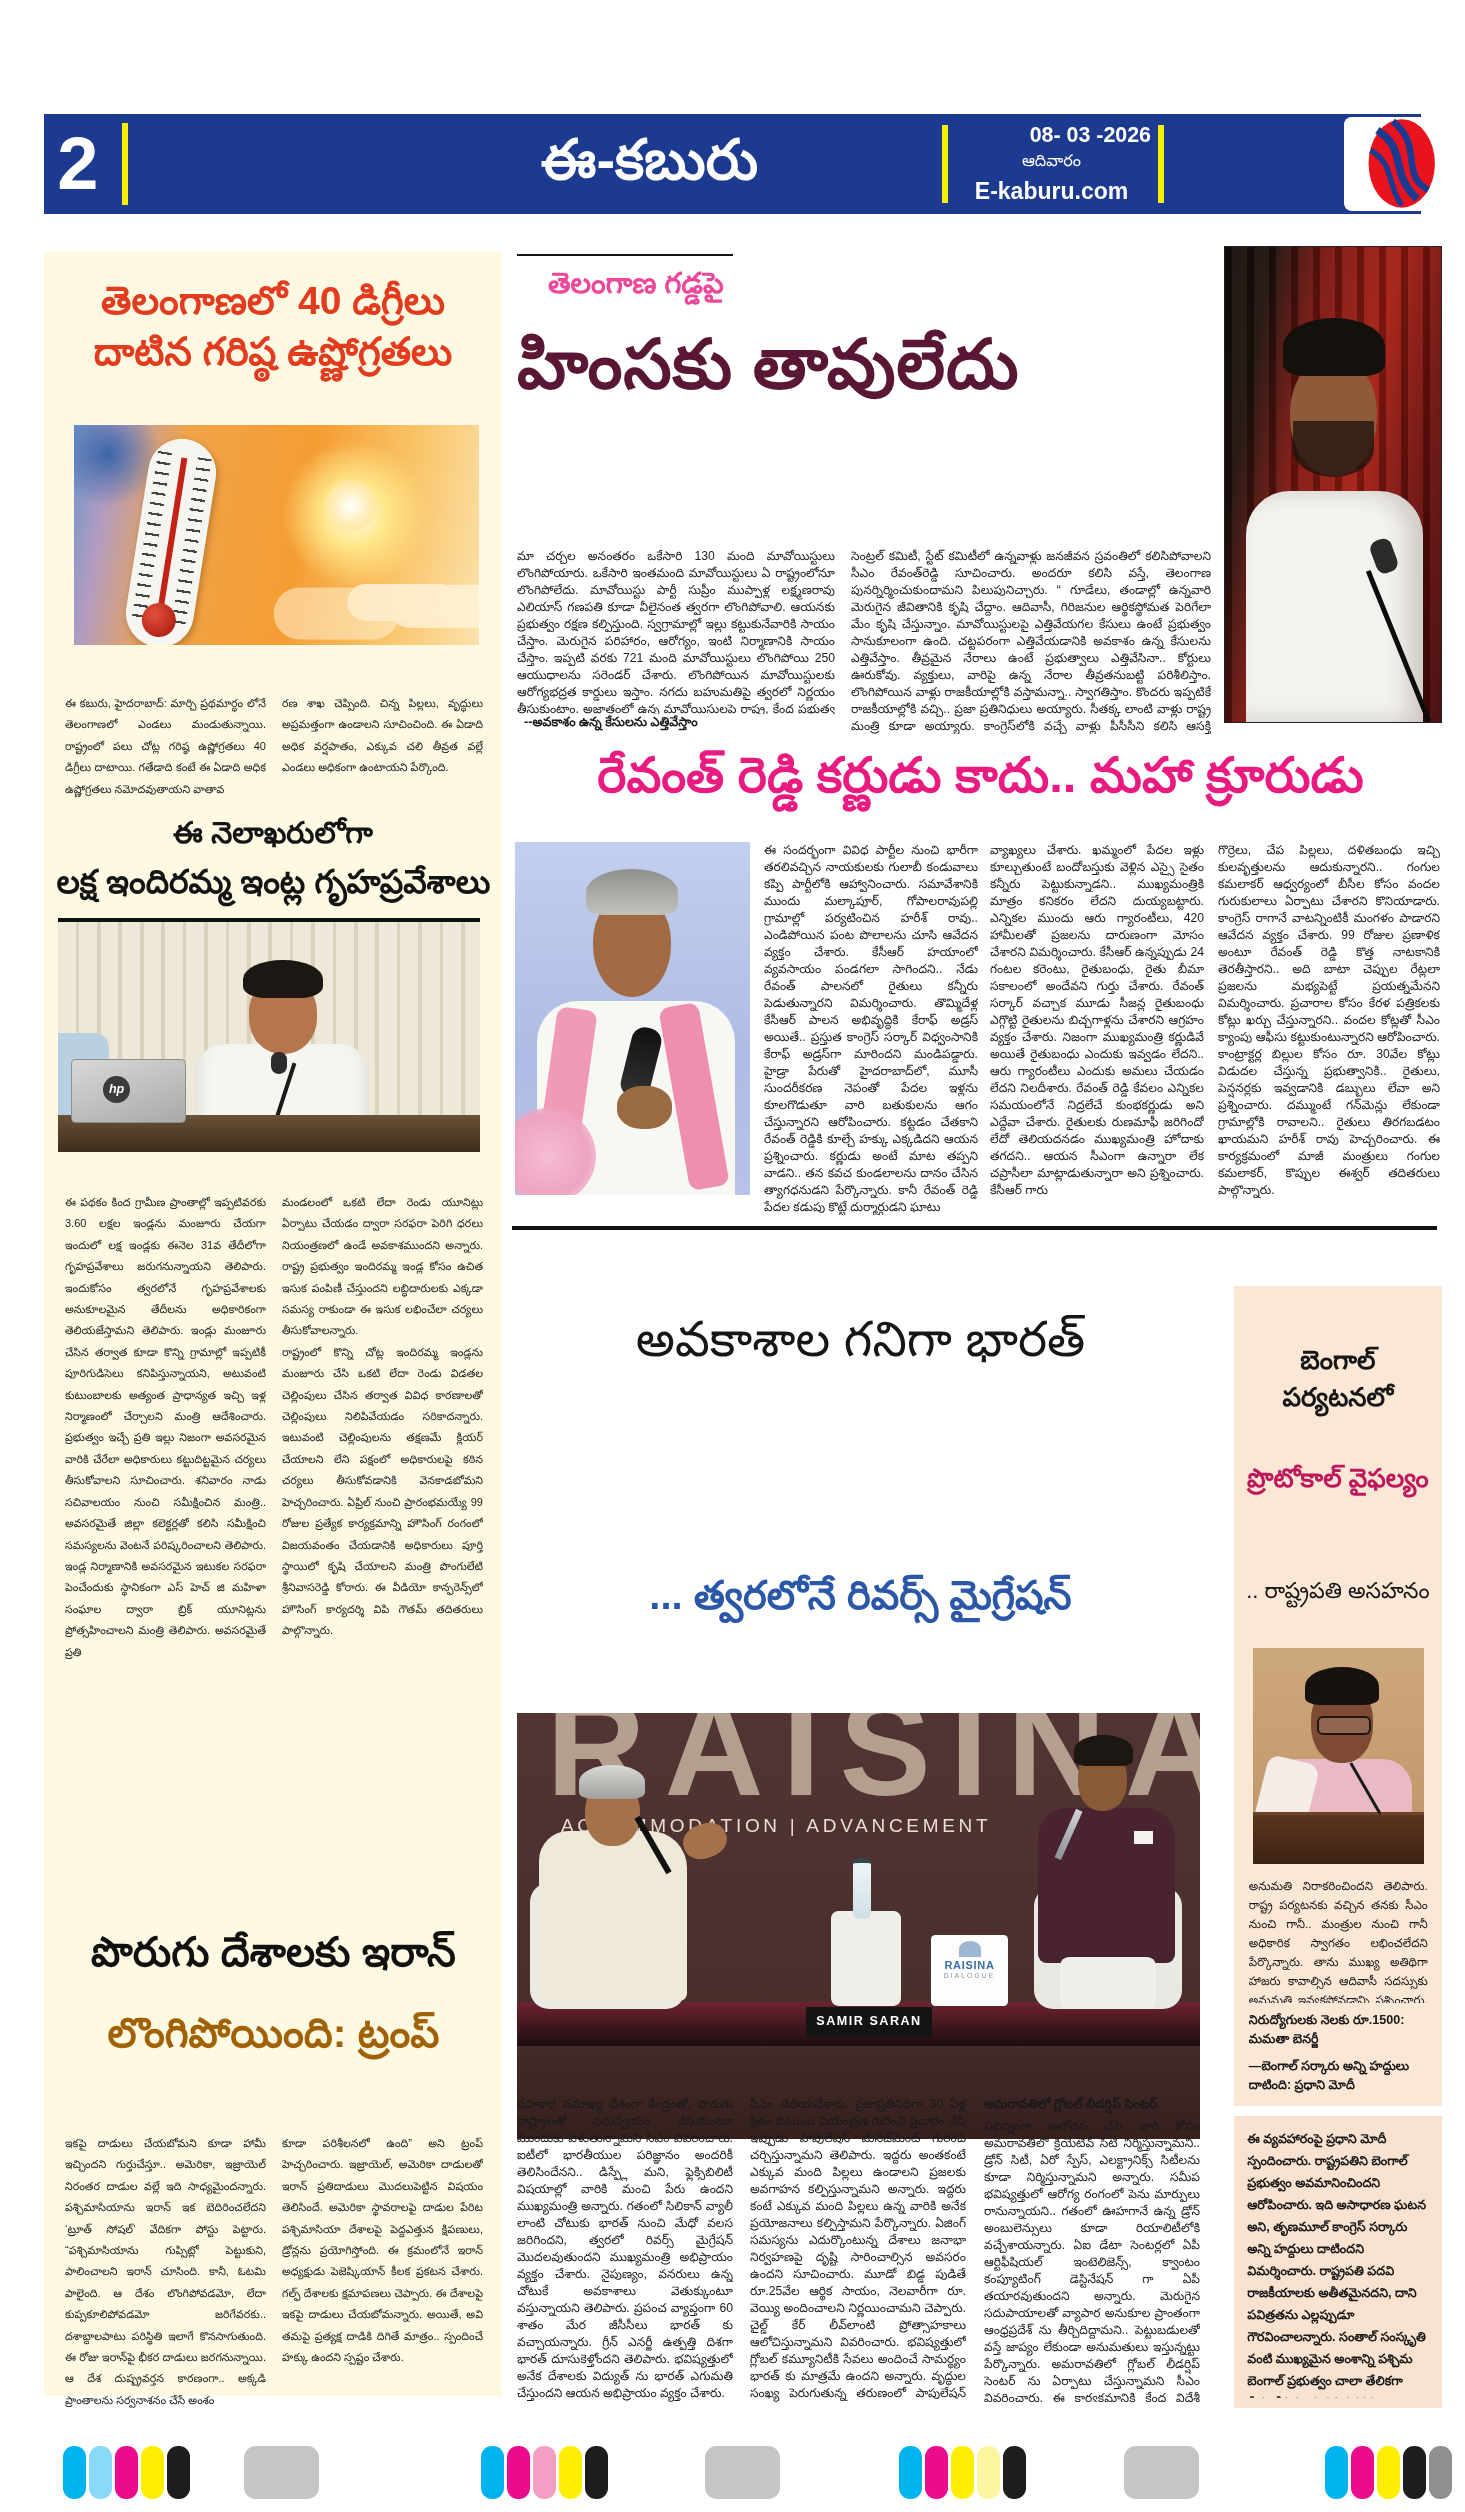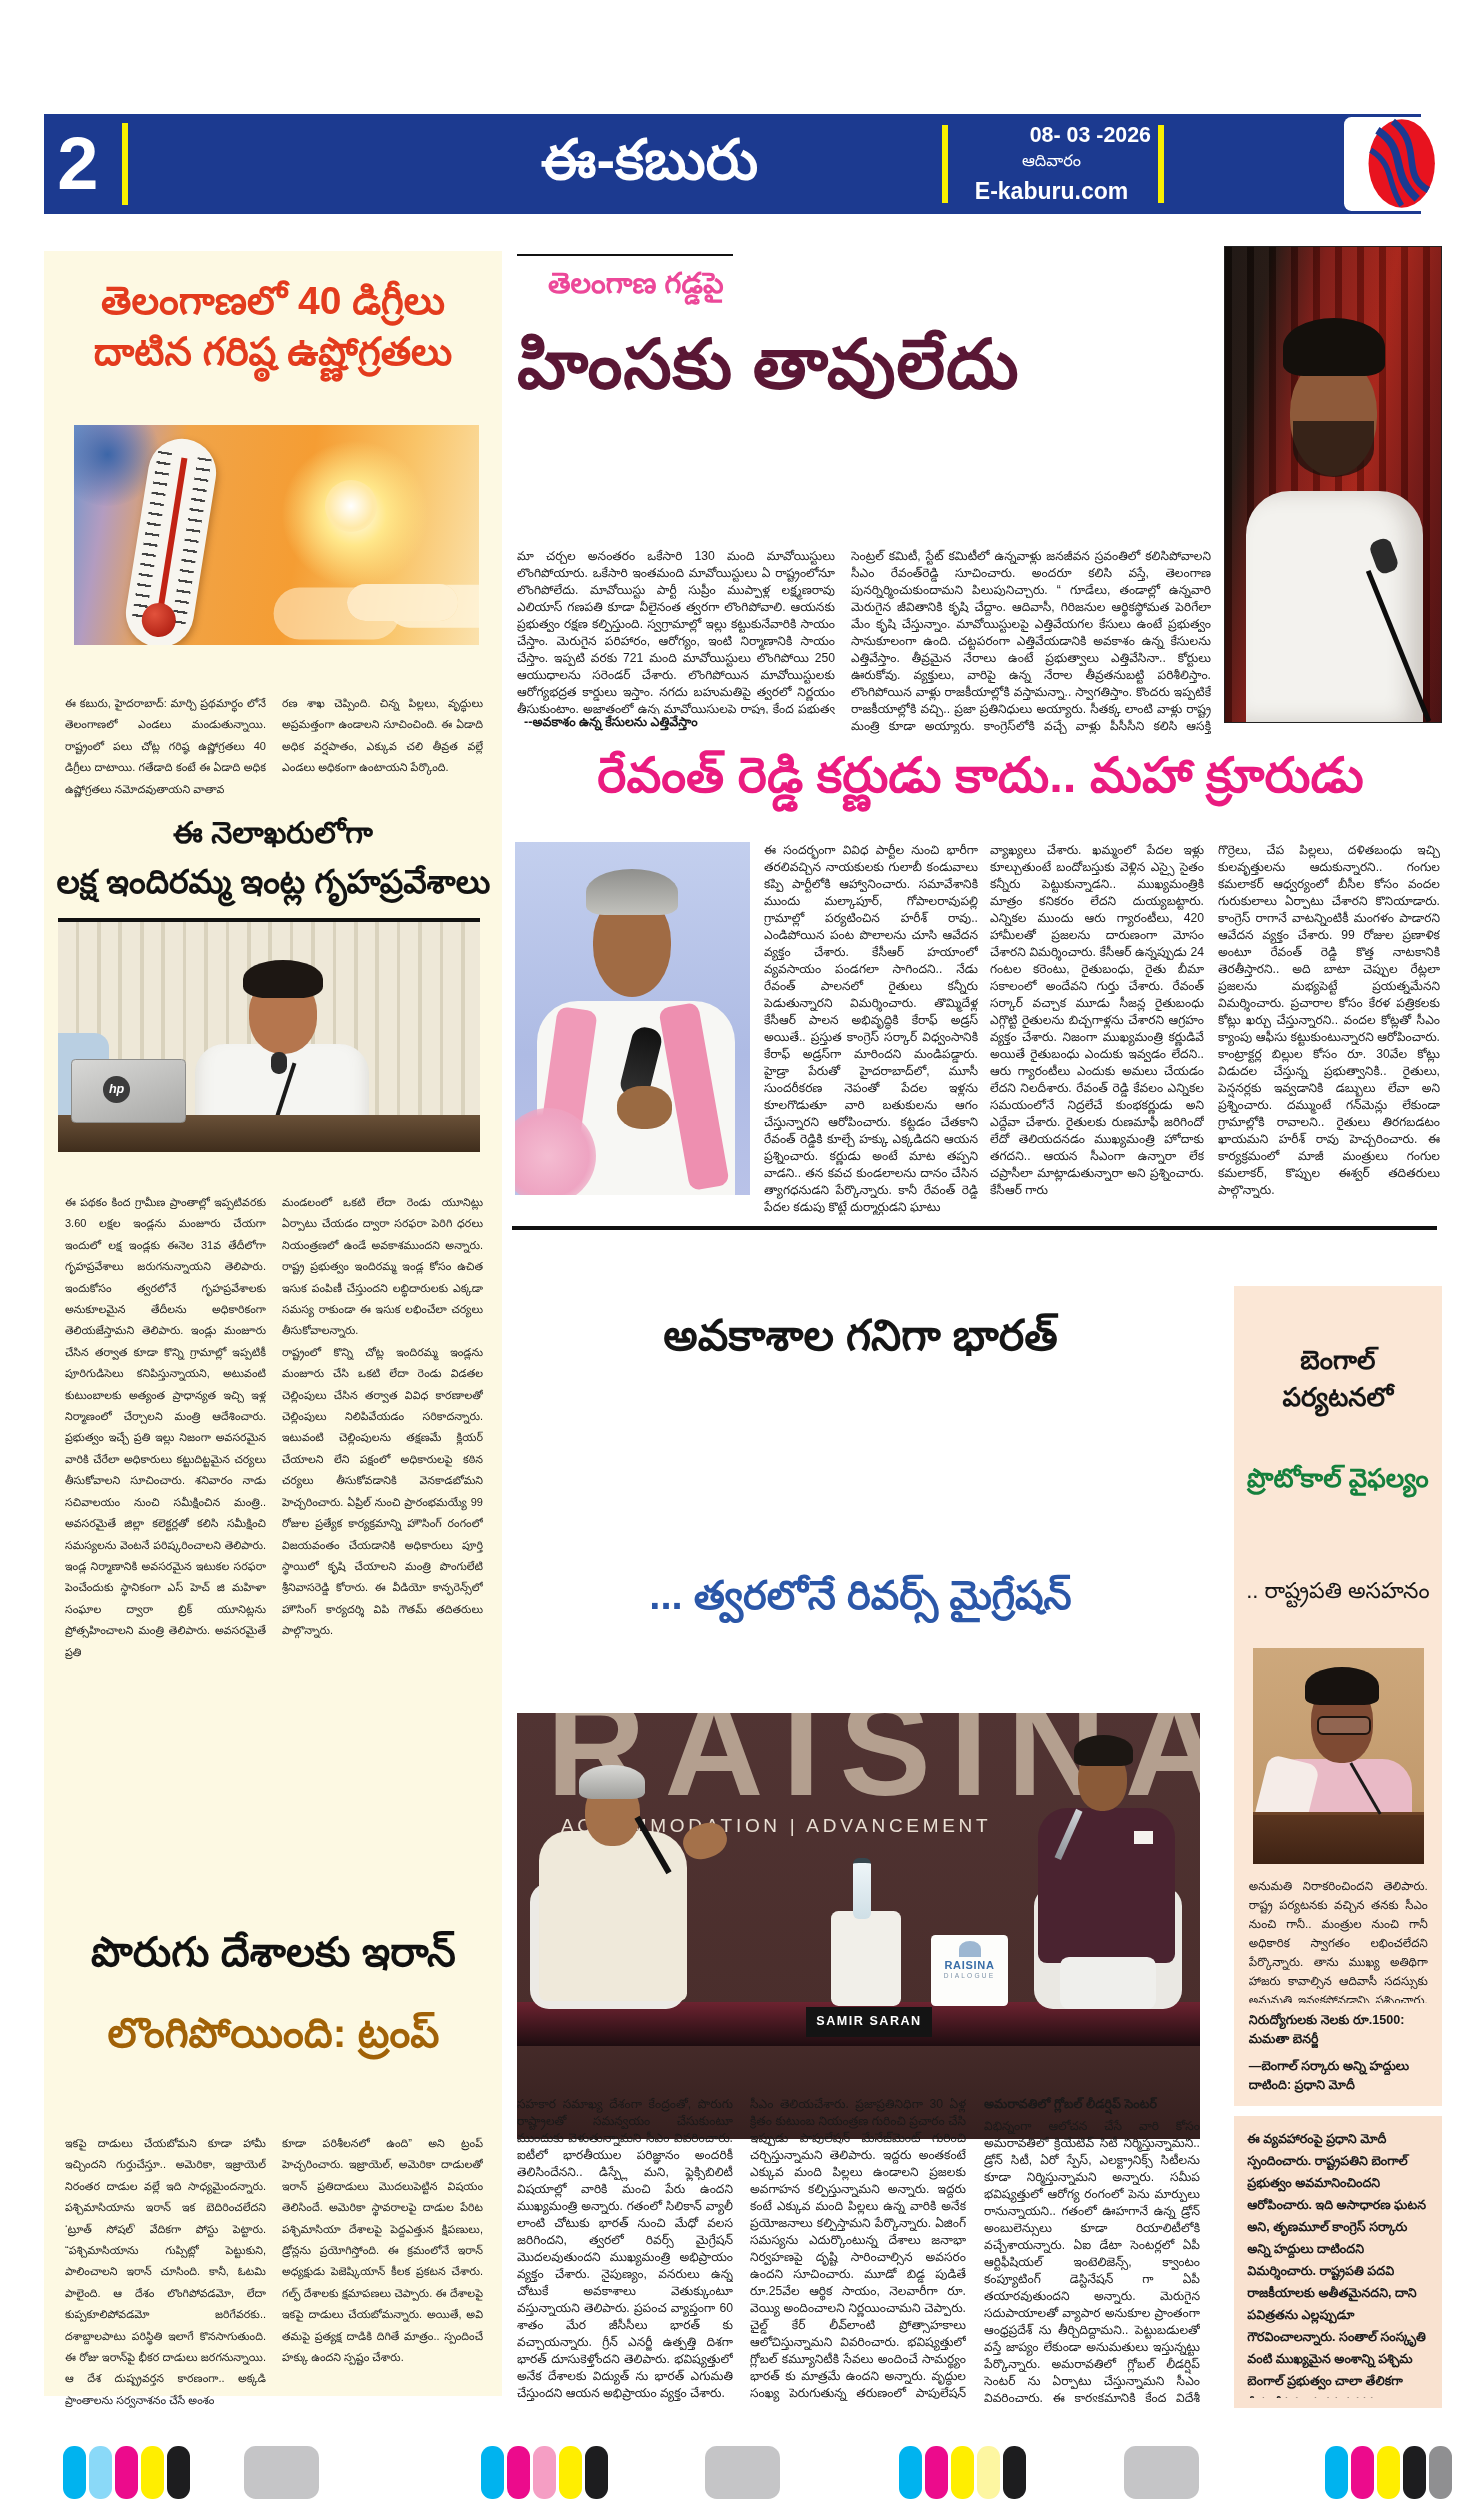--- a/index.html
+++ b/index.html
@@ -118,21 +118,21 @@
   <div class="abs" style="left:102px;top:244px;width:55px;height:43px;background:#9a6a42;border-radius:45%;"></div>
   <div class="abs" style="left:-14.8px;top:266px;width:96px;height:96px;border-radius:50%;background:radial-gradient(circle,#f4bcd1,#eea4c2 60%,rgba(238,164,194,0));"></div>
 </div>
 
 <div class="abs col ctrcol txt" style="left:764px;top:842px;width:214px;height:373px;">ఈ సందర్భంగా వివిధ పార్టీల నుంచి భారీగా తరలివచ్చిన నాయకులకు గులాబీ కండువాలు కప్పి పార్టీలోకి ఆహ్వానించారు. సమావేశానికి ముందు మల్కాపూర్, గోపాలరావుపల్లి గ్రామాల్లో పర్యటించిన హరీశ్ రావు.. ఎండిపోయిన పంట పొలాలను చూసి ఆవేదన వ్యక్తం చేశారు. కేసీఆర్ హయాంలో వ్యవసాయం పండగలా సాగిందని.. నేడు రేవంత్ పాలనలో రైతులు కన్నీరు పెడుతున్నారని విమర్శించారు. తొమ్మిదేళ్ల కేసీఆర్ పాలన అభివృద్ధికి కేరాఫ్ అడ్రస్ అయితే.. ప్రస్తుత కాంగ్రెస్ సర్కార్ విధ్వంసానికి కేరాఫ్ అడ్రస్‌గా మారిందని మండిపడ్డారు. హైడ్రా పేరుతో హైదరాబాద్‌లో, మూసీ సుందరీకరణ నెపంతో పేదల ఇళ్లను కూలగొడుతూ వారి బతుకులను ఆగం చేస్తున్నారని ఆరోపించారు. కట్టడం చేతకాని రేవంత్ రెడ్డికి కూల్చే హక్కు ఎక్కడిదని ఆయన ప్రశ్నించారు. కర్ణుడు అంటే మాట తప్పని వాడని.. తన కవచ కుండలాలను దానం చేసిన త్యాగధనుడని పేర్కొన్నారు. కానీ రేవంత్ రెడ్డి పేదల కడుపు కొట్టే దుర్మార్గుడని ఘాటు</div>
 <div class="abs col ctrcol txt" style="left:990px;top:842px;width:214px;height:373px;">వ్యాఖ్యలు చేశారు. ఖమ్మంలో పేదల ఇళ్లు కూల్చుతుంటే బందోబస్తుకు వెళ్లిన ఎస్సై సైతం కన్నీరు పెట్టుకున్నాడని.. ముఖ్యమంత్రికి మాత్రం కనికరం లేదని దుయ్యబట్టారు. ఎన్నికల ముందు ఆరు గ్యారంటీలు, 420 హామీలతో ప్రజలను దారుణంగా మోసం చేశారని విమర్శించారు. కేసీఆర్ ఉన్నప్పుడు 24 గంటల కరెంటు, రైతుబంధు, రైతు బీమా సకాలంలో అందేవని గుర్తు చేశారు. రేవంత్ సర్కార్ వచ్చాక మూడు సీజన్ల రైతుబంధు ఎగ్గొట్టి రైతులను బిచ్చగాళ్లను చేశారని ఆగ్రహం వ్యక్తం చేశారు. నిజంగా ముఖ్యమంత్రి కర్ణుడివే అయితే రైతుబంధు ఎందుకు ఇవ్వడం లేదని.. ఆరు గ్యారంటీలు ఎందుకు అమలు చేయడం లేదని నిలదీశారు. రేవంత్ రెడ్డి కేవలం ఎన్నికల సమయంలోనే నిద్రలేచే కుంభకర్ణుడు అని ఎద్దేవా చేశారు. రైతులకు రుణమాఫీ జరిగిందో లేదో తెలియదనడం ముఖ్యమంత్రి హోదాకు తగదని.. ఆయన సీఎంగా ఉన్నారా లేక చప్రాసీలా మాట్లాడుతున్నారా అని ప్రశ్నించారు. కేసీఆర్ గారు</div>
 <div class="abs col ctrcol txt" style="left:1218px;top:842px;width:222px;height:373px;">గొర్రెలు, చేప పిల్లలు, దళితబంధు ఇచ్చి కులవృత్తులను ఆదుకున్నారని.. గంగుల కమలాకర్ ఆధ్వర్యంలో బీసీల కోసం వందల గురుకులాలు ఏర్పాటు చేశారని కొనియాడారు. కాంగ్రెస్ రాగానే వాటన్నింటికీ మంగళం పాడారని ఆవేదన వ్యక్తం చేశారు. 99 రోజుల ప్రణాళిక అంటూ రేవంత్ రెడ్డి కొత్త నాటకానికి తెరతీస్తారని.. అది బాటా చెప్పుల రేట్లలా ప్రజలను మభ్యపెట్టే ప్రయత్నమేనని విమర్శించారు. ప్రచారాల కోసం కేరళ పత్రికలకు కోట్లు ఖర్చు చేస్తున్నారని.. వందల కోట్లతో సీఎం క్యాంపు ఆఫీసు కట్టుకుంటున్నారని ఆరోపించారు. కాంట్రాక్టర్ల బిల్లుల కోసం రూ. 30వేల కోట్లు విడుదల చేస్తున్న ప్రభుత్వానికి.. రైతులు, పెన్షనర్లకు ఇవ్వడానికి డబ్బులు లేవా అని ప్రశ్నించారు. దమ్ముంటే గన్‌మెన్లు లేకుండా గ్రామాల్లోకి రావాలని.. రైతులు తిరగబడటం ఖాయమని హరీశ్ రావు హెచ్చరించారు. ఈ కార్యక్రమంలో మాజీ మంత్రులు గంగుల కమలాకర్, కొప్పుల ఈశ్వర్ తదితరులు పాల్గొన్నారు.</div>
 
 <div class="abs rule" style="left:512px;top:1226px;width:925px;height:3.7px;"></div>
 
-<div class="abs ctr" style="left:517px;top:1311px;width:687px;font-size:43px;font-weight:bold;color:#161616;">అవకాశాల గనిగా భారత్</div>
+<div class="abs ctr" style="left:517px;top:1311px;width:687px;font-size:49px;font-weight:normal;color:#161616;">అవకాశాల గనిగా భారత్</div>
 <div class="abs ctr" style="left:517px;top:1573px;width:687px;font-size:40px;font-weight:bold;color:#2b57a8;">... త్వరలోనే రివర్స్ మైగ్రేషన్</div>
 
 <div class="abs photo" style="left:517px;top:1713px;width:683px;height:426px;background:linear-gradient(180deg,#513433 0%,#4a2e2c 70%,#35201f 100%);">
   <div class="abs" style="left:29.5px;top:-44px;width:738px;font-size:137px;font-weight:bold;color:#cdbba7;opacity:.8;letter-spacing:19px;">RAISINA</div>
   <div class="abs" style="left:44px;top:102px;width:635px;font-size:19px;color:#e9dfd3;letter-spacing:3.7px;">ACCOMMODATION      |      ADVANCEMENT</div>
   <div class="abs" style="left:0;top:289px;width:683px;height:44px;background:linear-gradient(#6d2330,#1d0d10);"></div>
   <div class="abs" style="left:13.3px;top:170px;width:155px;height:126px;background:#eceae5;border-radius:19px;"></div>
   <div class="abs" style="left:22px;top:118px;width:148px;height:170px;background:#efe9da;border-radius:29.5px 37px 7.4px 7.4px;"></div>
   <div class="abs" style="left:68px;top:68px;width:55px;height:65px;background:#a4714a;border-radius:46%;"></div>
   <div class="abs" style="left:62px;top:52px;width:66px;height:34px;background:linear-gradient(#d9d9d6,#9f9f9c);border-radius:50% 50% 20% 20%;"></div>
@@ -161,21 +161,21 @@
 </div>
 <div class="abs col ctrcol txt" style="left:750px;top:2096px;width:216px;height:306px;">సీఎం తెలియచేశారు. ప్రజాప్రతినిధిగా 30 ఏళ్ల క్రితం కుటుంబ నియంత్రణ గురించి ప్రచారం చేసి ఇప్పుడు పాపులేషన్ మేనేజ్‌మెంట్ గురించి చర్చిస్తున్నామని తెలిపారు. ఇద్దరు అంతకంటే ఎక్కువ మంది పిల్లలు ఉండాలని ప్రజలకు అవగాహన కల్పిస్తున్నామని అన్నారు. ఇద్దరు కంటే ఎక్కువ మంది పిల్లలు ఉన్న వారికి అనేక ప్రయోజనాలు కల్పిస్తామని పేర్కొన్నారు. ఏజింగ్ సమస్యను ఎదుర్కొంటున్న దేశాలు జనాభా నిర్వహణపై దృష్టి సారించాల్సిన అవసరం ఉందని సూచించారు. మూడో బిడ్డ పుడితే రూ.25వేల ఆర్థిక సాయం, నెలవారీగా రూ. వెయ్యి అందించాలని నిర్ణయించామని చెప్పారు. చైల్డ్ కేర్ లీవ్‌లాంటి ప్రోత్సాహకాలు ఆలోచిస్తున్నామని వివరించారు. భవిష్యత్తులో గ్లోబల్ కమ్యూనిటీకి సేవలు అందించే సామర్థ్యం భారత్ కు మాత్రమే ఉందని అన్నారు. వృద్ధుల సంఖ్య పెరుగుతున్న తరుణంలో పాపులేషన్ మేనేజ్‌మెంట్ అత్యంత కీలకమని సీఎం స్పష్టం చేశారు. పేద, ధనిక అనే తారతమ్యం లేకుండా ఇప్పుడు జనాభా వృద్ధిపై దృష్టి పెట్టాల్సిన సమయం ఆసన్నమైందన్నారు. గతంలో ఉన్న పెద్ద కుటుంబాలు దేశానికి పెద్ద ఆస్తి అని.. ప్రస్తుతం అవి మైక్రో ఫ్యామిలీలు గా మారాయన్నారు.
 ఈ విషయంలో ప్రజల దృష్టి కోణం మార్చాలన్న ప్రయత్నంలో ఉన్నామని ముఖ్యమంత్రి వివరించారు.</div>
 <div class="abs col" style="left:984px;top:2096px;width:216px;height:306px;">
   <div class="bold" style="font-size:12.6px;line-height:17.7px;margin-bottom:4.4px;">అమరావతిలో గ్లోబల్ లీడర్షిప్ సెంటర్</div>
   <div class="ctrcol txt" style="text-align:justify;">విభిన్నంగా ఆలోచన చేసే వారి కోసం అమరావతిలో క్రియేటివ్ సిటీ నిర్మిస్తున్నామని.. డ్రోన్ సిటీ, ఏరో స్పేస్, ఎలక్ట్రానిక్స్ సిటీలను కూడా నిర్మిస్తున్నామని అన్నారు. సమీప భవిష్యత్తులో ఆరోగ్య రంగంలో పెను మార్పులు రానున్నాయని.. గతంలో ఊహగానే ఉన్న డ్రోన్ అంబులెన్సులు కూడా రియాలిటీలోకి వచ్చేశాయన్నారు. ఏఐ డేటా సెంటర్లలో ఏపీ ఆర్టిఫీషియల్ ఇంటెలిజెన్స్, క్వాంటం కంప్యూటింగ్ డెస్టినేషన్ గా ఏపీ తయారవుతుందని అన్నారు. మెరుగైన సదుపాయాలతో వ్యాపార అనుకూల ప్రాంతంగా ఆంధ్రప్రదేశ్ ను తీర్చిదిద్దామని.. పెట్టుబడులతో వస్తే జాప్యం లేకుండా అనుమతులు ఇస్తున్నట్టు పేర్కొన్నారు. అమరావతిలో గ్లోబల్ లీడర్షిప్ సెంటర్ ను ఏర్పాటు చేస్తున్నామని సీఎం వివరించారు. ఈ కార్యక్రమానికి కేంద్ర విదేశీ వ్యవహారాల శాఖ మంత్రి జైశంకర్ సహా 110 దేశాల నుంచి 2700 మందికి పైగా ప్రతినిధులు, మేధావులు, నిపుణులు, వ్యూహకర్తలు హాజరయ్యారు. 2016 నుంచి జరుగుతున్న ప్రతిష్ఠాత్మక రైసినా డైలాగ్ సదస్సుకు తొలిసారిగా ఓ రాష్ట్ర ముఖ్యమంత్రికి నిర్వాహకులు ఆహ్వానం పలికారు. వారి ఆహ్వానం మేరకు సీఎం చంద్రబాబు ఈ రైసినా డైలాగ్ కు హాజరై తన అభిప్రాయాలను వివరించారు.</div>
 </div>
 
 <div class="abs" style="left:1234px;top:1286px;width:208px;height:820px;background:#fbe7d6;">
   <div class="abs ctr" style="left:7.4px;top:59px;width:193px;font-size:26px;font-weight:bold;color:#161616;">బెంగాల్ పర్యటనలో</div>
-  <div class="abs ctr" style="left:7.4px;top:177px;width:193px;font-size:26px;font-weight:bold;color:#15803d;">ప్రొటోకాల్ వైఫల్యం</div>
+  <div class="abs ctr" style="left:7.4px;top:177px;width:193px;font-size:26px;font-weight:bold;color:#be185d;">ప్రొటోకాల్ వైఫల్యం</div>
   <div class="abs ctr" style="left:7.4px;top:292px;width:193px;font-size:22px;font-weight:normal;color:#161616;">.. రాష్ట్రపతి అసహనం</div>
   <div class="abs photo" style="left:19px;top:362px;width:171px;height:216px;background:linear-gradient(180deg,#cda87c 0%,#c29a6d 70%,#b08a5e 100%);">
     <div class="abs" style="left:14.8px;top:111px;width:144px;height:66px;background:#e9bac6;border-radius:29.5px 29.5px 0 0;"></div>
     <div class="abs" style="left:7.4px;top:111px;width:52px;height:74px;background:#f5ecE8;transform:rotate(14deg);border-radius:11.8px;"></div>
     <div class="abs" style="left:58px;top:35px;width:62px;height:80px;background:#7e4a33;border-radius:46%;"></div>
     <div class="abs" style="left:52px;top:19px;width:74px;height:38px;background:#17120f;border-radius:50% 50% 20% 20%;"></div>
     <div class="abs" style="left:64px;top:68px;width:50px;height:14.8px;border:2.2px solid #20150f;border-radius:5.9px;background:rgba(255,255,255,.15);"></div>
     <div class="abs" style="left:0;top:164px;width:171px;height:52px;background:linear-gradient(#5a351f,#3c2113);border-top:3px solid #6e4427;"></div>
     <div class="abs" style="left:111px;top:111px;width:3px;height:59px;background:#1a1a1a;transform:rotate(-30deg);"></div>
   </div>

